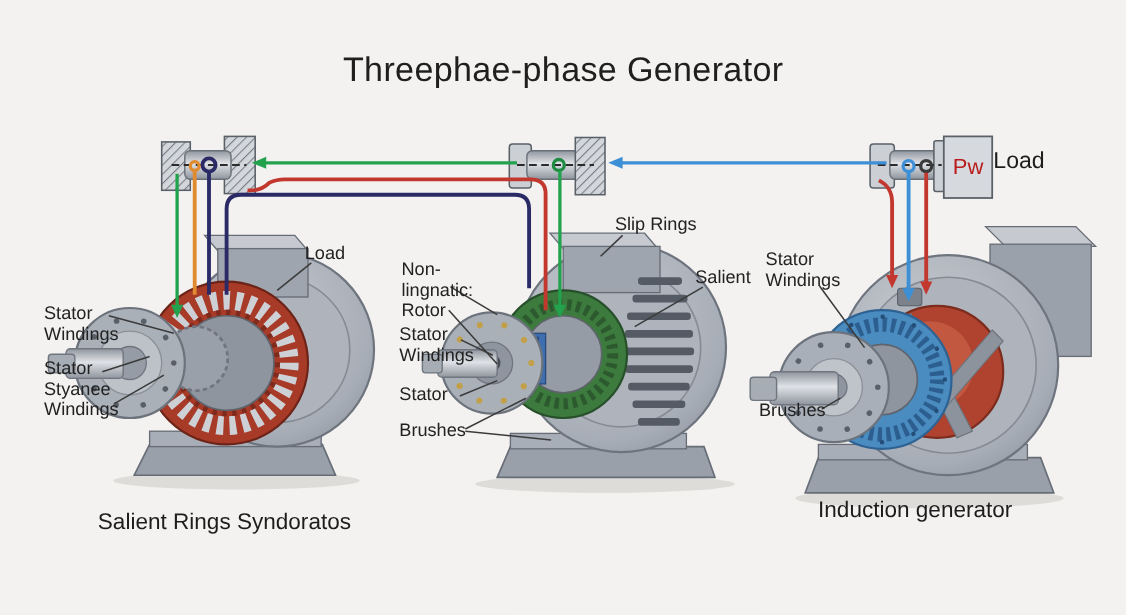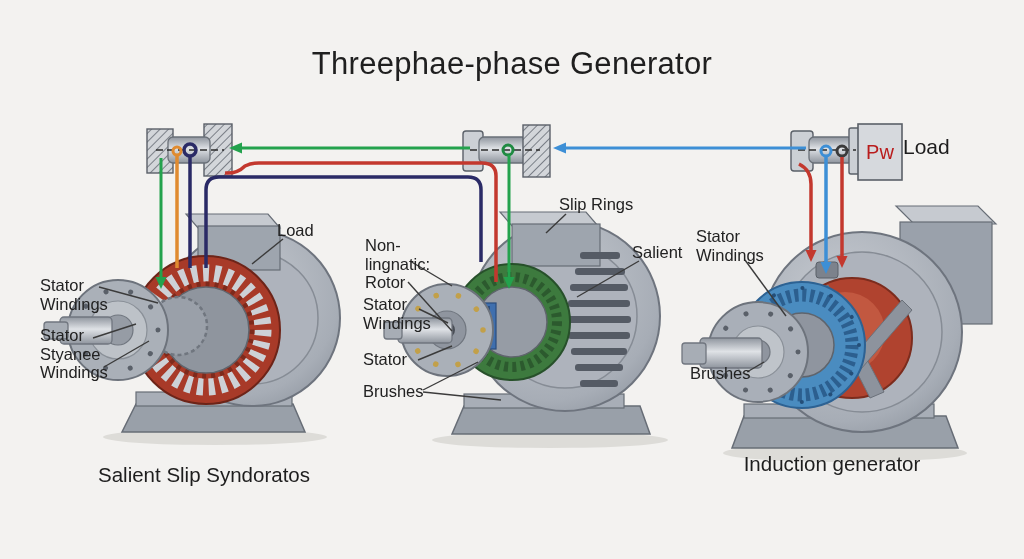--- a/index.html
+++ b/index.html
@@ -209,15 +209,15 @@
   <div class="lbl" style="left:559px;top:195px">Slip Rings</div>
   <div class="lbl" style="left:632px;top:243px">Salient</div>
 
   <div class="lbl" style="left:696px;top:227px">Stator
 Windings</div>
   <div class="lbl" style="left:690px;top:364px">Brushes</div>
 
   <div class="pwbox">Pw</div>
   <div class="loadtxt">Load</div>
 
-  <div class="cap" style="left:204px;top:463px">Salient Slip Syndoratos</div>
+  <div class="cap" style="left:204px;top:463px">Salient Rings Syndoratos</div>
   <div class="cap" style="left:832px;top:452px">Induction generator</div>
 </div>
 
 </body></html>

